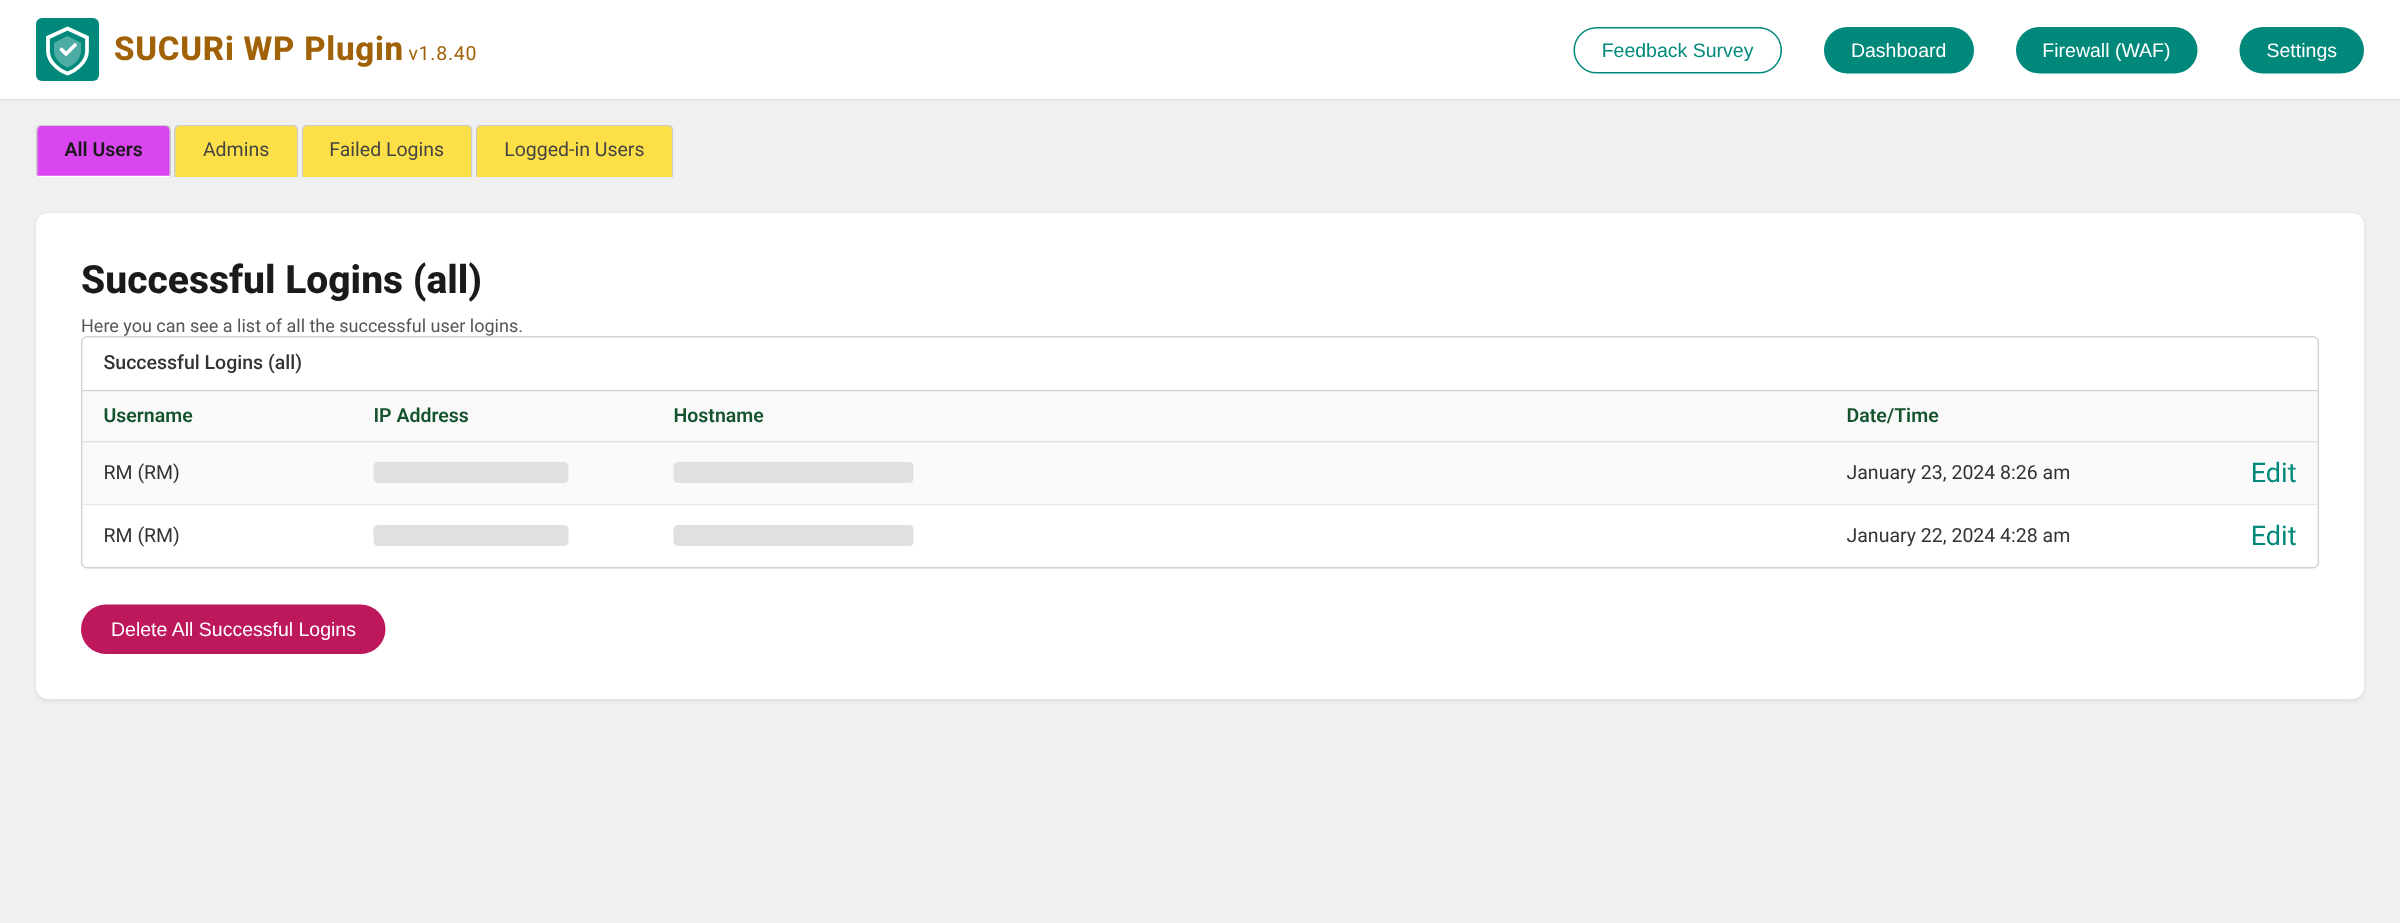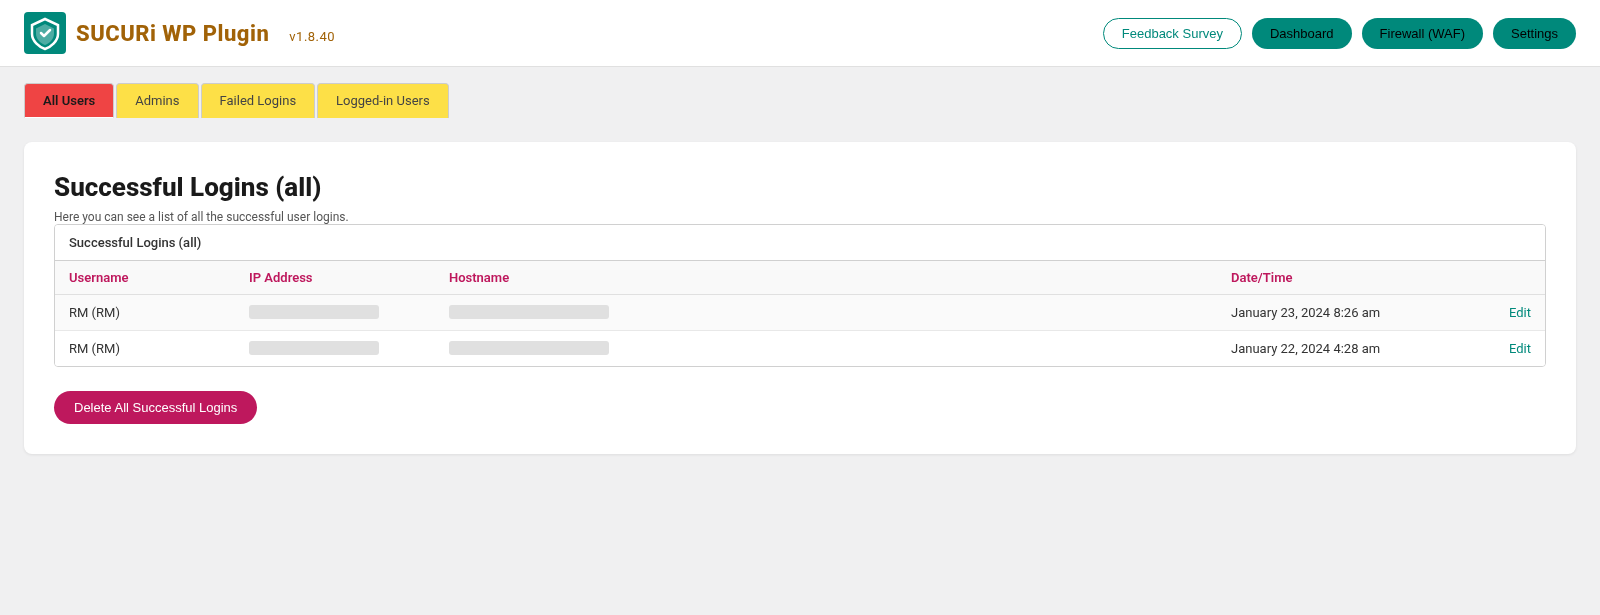--- a/index.html
+++ b/index.html
@@ -35,41 +35,41 @@
       color: #1a1a1a;
       letter-spacing: 0.5px;
     }
     .logo-text span {
       color: #a16207;
     }
     .plugin-version {
       font-size: 13px;
       color: #666;
       font-weight: 400;
-      margin-left: 20px;
+      margin-left: 3px;
     }
     .header-buttons {
       display: flex;
       align-items: flex-start;
-      gap: 10px;
+      gap: 28px;
     }
     .btn-outline {
       border: 1.5px solid #00897b;
       background: #fff;
       color: #00897b;
       padding: 7px 18px;
       border-radius: 20px;
       cursor: pointer;
       font-size: 13px;
       font-weight: 500;
     }
     .btn-solid {
       border: none;
       background: #00897b;
-      color: #000000;
+      color: #ffffff;
       padding: 8px 18px;
       border-radius: 20px;
       cursor: pointer;
       font-size: 13px;
       font-weight: 500;
     }
 
     
     .tabs-bar {
       background: #f0f0f1;
@@ -82,21 +82,21 @@
       background: #fde047;
       border: 1px solid #ccc;
       border-bottom: none;
       cursor: pointer;
       font-size: 13px;
       color: #444;
       border-radius: 4px 4px 0 0;
       margin-right: 2px;
     }
     .tab.active {
-      background: #ef4444;
+      background: #d946ef;
       color: #1a1a1a;
       font-weight: 600;
       border-color: #ccc;
       border-bottom: 1px solid #fff;
       z-index: 1;
       position: relative;
     }
 
     
     .main-content {
@@ -135,21 +135,21 @@
       border-bottom: 1px solid #d0d0d0;
     }
     .table-col-row {
       display: grid;
       grid-template-columns: 180px 200px 1fr 220px 80px;
       padding: 9px 14px;
       background: #f9f9f9;
       border-bottom: 1px solid #e0e0e0;
       font-size: 13px;
       font-weight: 600;
-      color: #be185d;
+      color: #14532d;
     }
     .table-data-row {
       display: grid;
       grid-template-columns: 180px 200px 1fr 220px 80px;
       padding: 10px 14px;
       border-bottom: 1px solid #e8e8e8;
       font-size: 13px;
       color: #333;
       background: #fff;
       align-items: center;
@@ -168,21 +168,21 @@
       height: 14px;
       display: inline-block;
       width: 130px;
     }
     .blurred-hostname {
       width: 160px;
     }
     .edit-link {
       color: #00897b;
       cursor: pointer;
-      font-size: 13px;
+      font-size: 18px;
       text-align: right;
     }
 
     
     .btn-delete {
       background: #be185d;
       color: #fff;
       border: none;
       padding: 9px 20px;
       border-radius: 20px;

